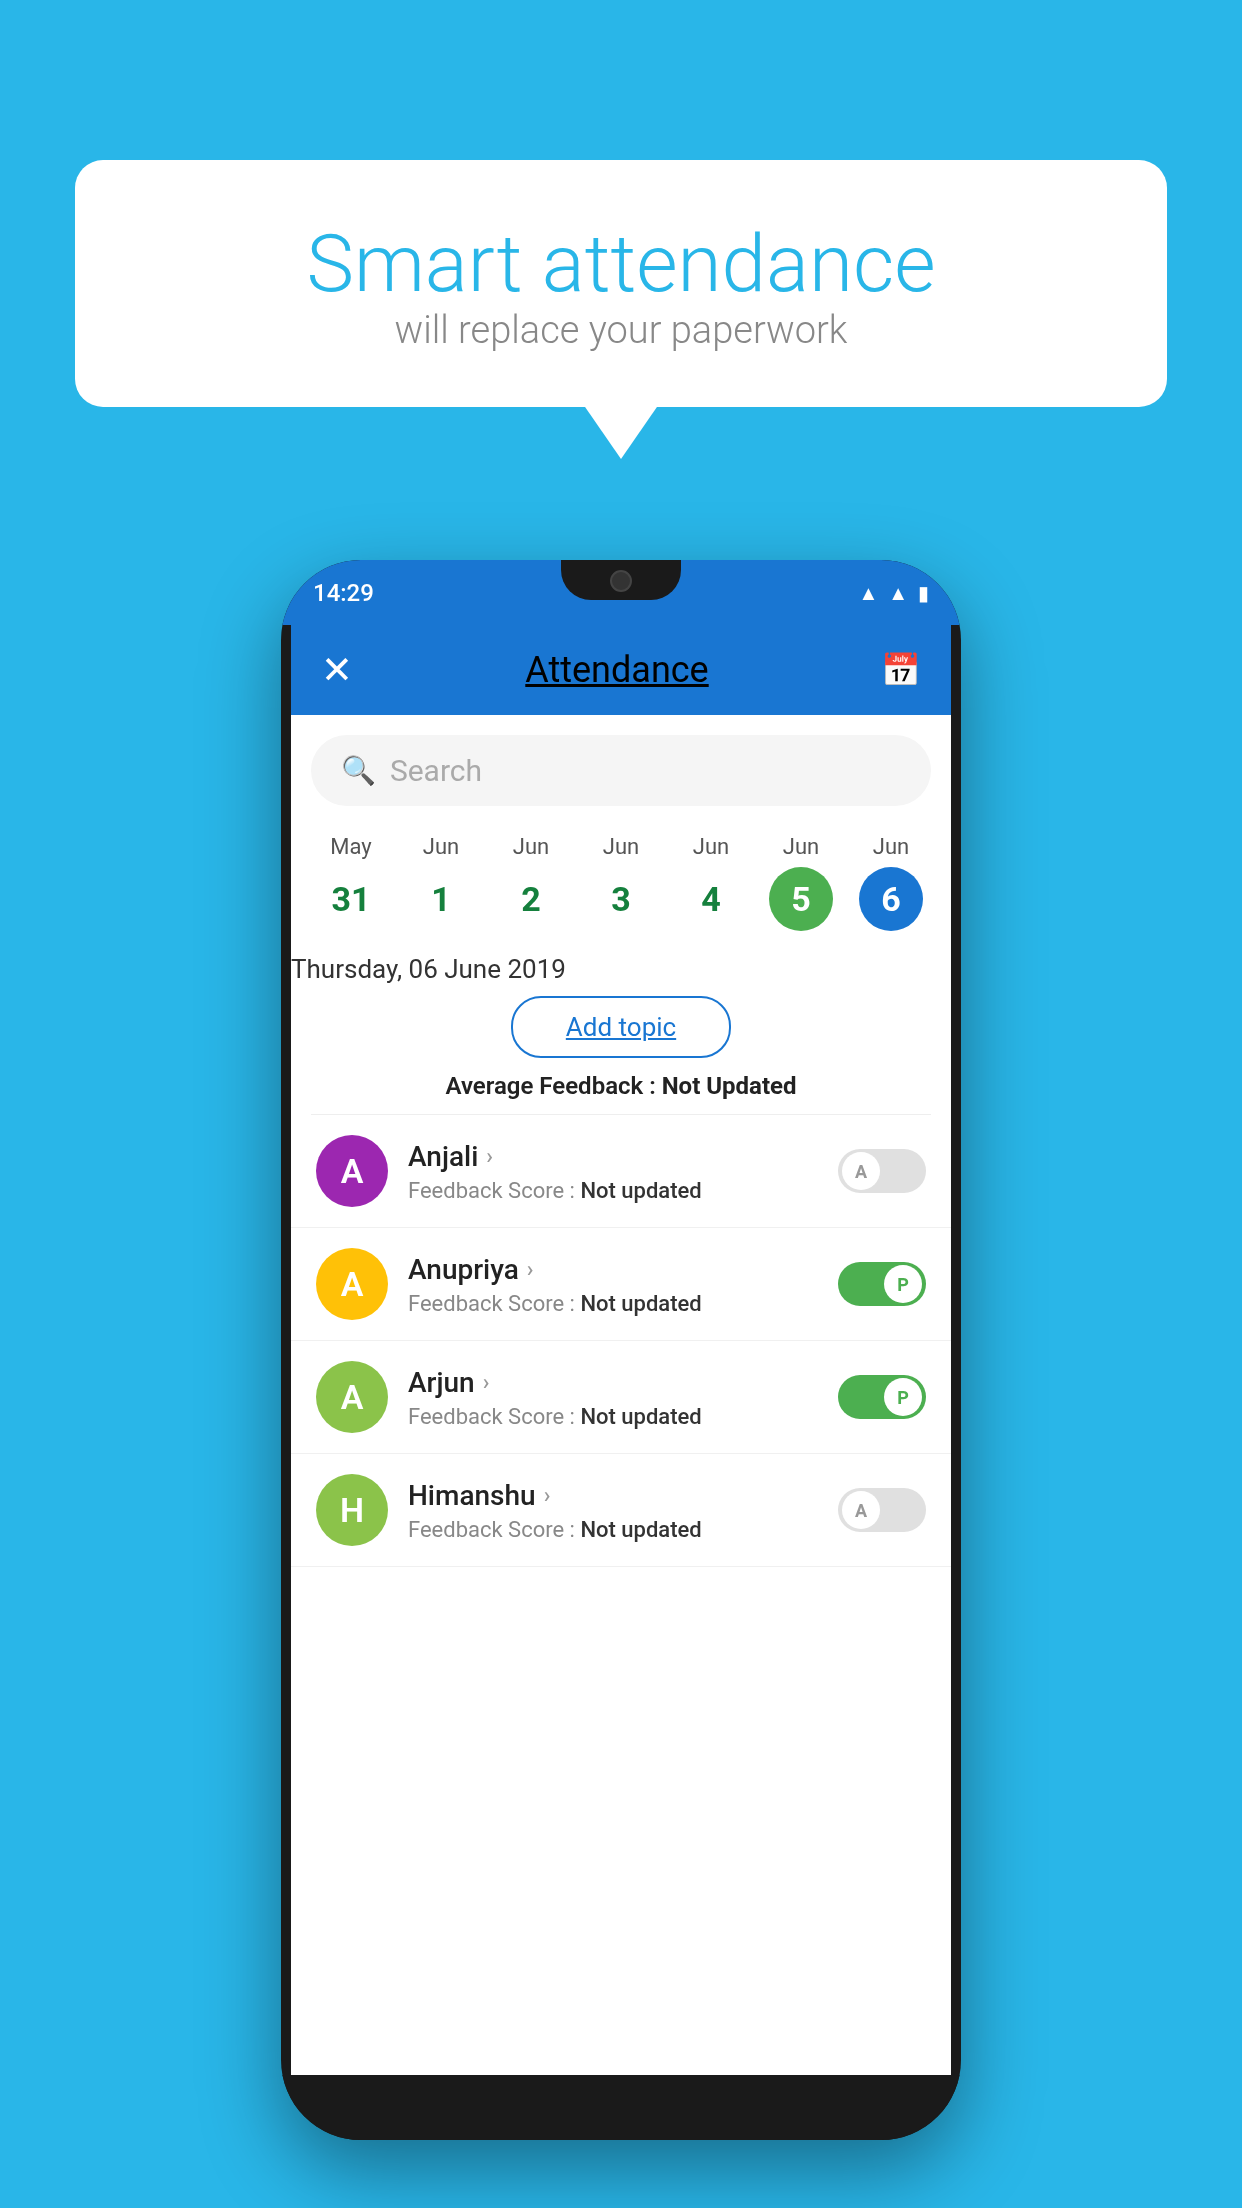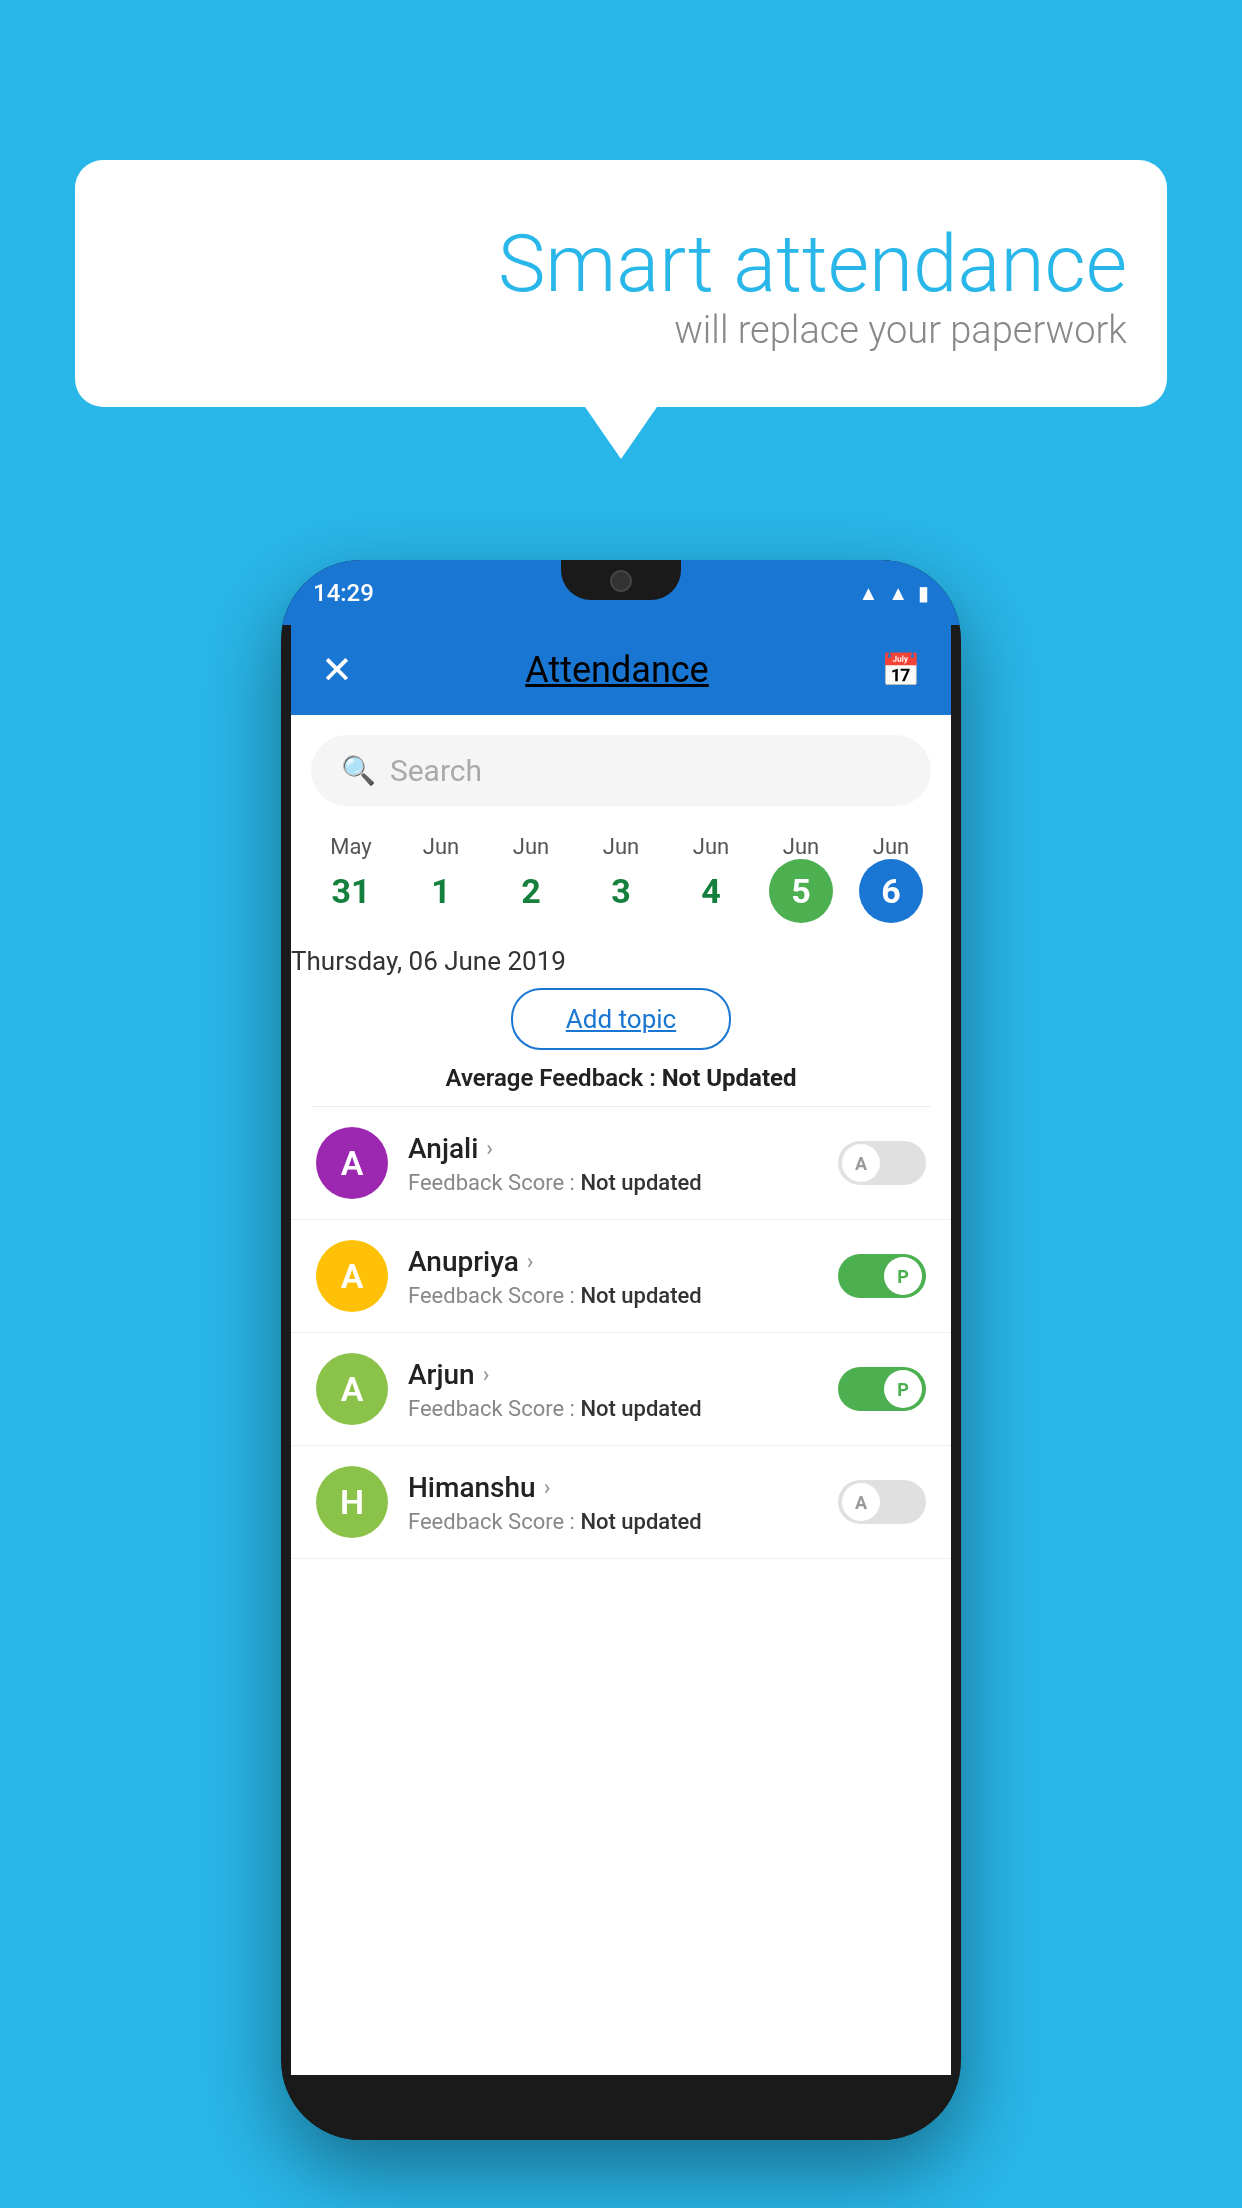--- a/index.html
+++ b/index.html
@@ -14,21 +14,21 @@
 
     
     .speech-bubble {
       position: absolute;
       top: 160px;
       left: 75px;
       right: 75px;
       background: white;
       border-radius: 28px;
       padding: 60px 40px 55px;
-      text-align: right;
+      text-align: center;
     }
     .speech-bubble::after {
       content: '';
       position: absolute;
       bottom: -52px;
       left: 50%;
       transform: translateX(-50%);
       width: 0;
       height: 0;
       border-left: 38px solid transparent;
@@ -157,20 +157,21 @@
     
     .calendar-row {
       display: flex;
       justify-content: space-around;
       padding: 18px 15px 5px;
     }
     .cal-day {
       display: flex;
       flex-direction: column;
       align-items: center;
+      gap: 8px;
     }
     .cal-month {
       font-size: 22px;
       color: #555;
     }
     .cal-date {
       width: 64px;
       height: 64px;
       display: flex;
       align-items: center;

